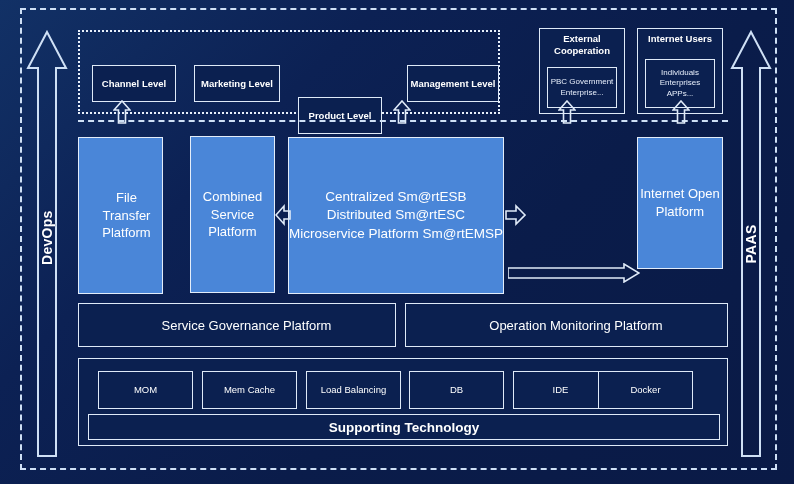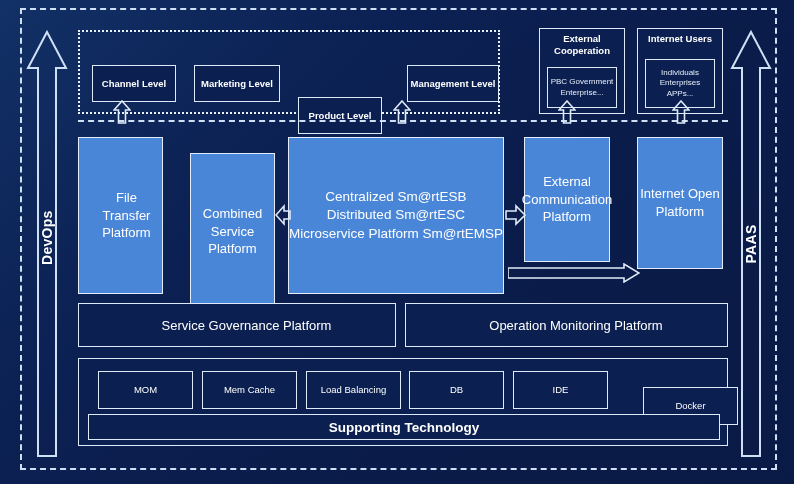--- a/index.html
+++ b/index.html
@@ -147,21 +147,21 @@
   
   .uparrow { position: absolute; width: 18px; height: 24px; }
   .uparrow svg { display:block; width:100%; height:100%; }
   #up-1 { left: 113px; top: 100px; }
   #up-2 { left: 393px; top: 100px; }
   #up-3 { left: 558px; top: 100px; }
   #up-4 { left: 672px; top: 100px; }
 
   
   #pf-file      { left: 78px;  top: 137px; width: 85px;  height: 157px; padding-left: 12px; }
-  #pf-combined  { left: 190px; top: 153px; width: 85px;  height: 157px; }
+  #pf-combined  { left: 190px; top: 136px; width: 85px;  height: 157px; }
   #pf-central   { left: 288px; top: 137px; width: 216px; height: 157px; font-size: 13.5px; }
   #pf-extcomm   { left: 524px; top: 137px; width: 86px;  height: 125px; }
   #pf-internet  { left: 637px; top: 137px; width: 86px;  height: 132px; }
 
   
   #arrow-left-small  { position:absolute; left: 275px; top: 202px; width: 16px; height: 26px; }
   #arrow-right-small { position:absolute; left: 504px; top: 202px; width: 22px; height: 26px; }
   #arrow-bottom-long { position:absolute; left: 508px; top: 263px; width: 132px; height: 20px; }
   #arrow-left-small svg, #arrow-right-small svg, #arrow-bottom-long svg { display:block; width:100%; height:100%; }
 
@@ -206,21 +206,21 @@
     text-align: center;
     font-size: 9.5px;
     line-height: 1.3;
     color: #ffffff;
   }
   #tech-0 { left: 19px; }
   #tech-1 { left: 123px; }
   #tech-2 { left: 227px; }
   #tech-3 { left: 330px; }
   #tech-4 { left: 434px; }
-  #tech-5 { left: 564px; margin-top: 16px; }
+  #tech-5 { left: 519px; }
 
   #tech-banner {
     position: absolute;
     left: 9px;
     top: 55px;
     width: 632px;
     height: 26px;
     border: 1.4px solid #dfeaf8;
     background: #0b2050;
     box-sizing: border-box;
@@ -291,21 +291,20 @@
     <svg viewBox="0 0 18 24">
         <polygon points="9,1 17,10 12.5,10 12.5,23 5.5,23 5.5,10 1,10" fill="none" stroke="#dfeaf8" stroke-width="1.6"></polygon>
       </svg>
   </div>
 
   <div class="blue-box" id="pf-file">File Transfer Platform</div>
   <div class="blue-box" id="pf-combined">Combined Service Platform</div>
   <div class="blue-box" id="pf-central" style="white-space: pre-line;">Centralized Sm@rtESB
 Distributed Sm@rtESC
 Microservice Platform Sm@rtEMSP</div>
-  <div class="blue-box" id="pf-extcomm">External Communication Platform</div>
   <div class="blue-box" id="pf-internet">Internet Open Platform</div>
 
   <div id="arrow-left-small">
     <svg viewBox="0 0 16 26">
         <polygon points="1,13 9,4 9,9 15,9 15,17 9,17 9,22" fill="none" stroke="#dfeaf8" stroke-width="1.6"></polygon>
       </svg>
   </div>
   <div id="arrow-right-small">
     <svg viewBox="0 0 22 26">
         <polygon points="21,13 12,4 12,9 2,9 2,17 12,17 12,22" fill="none" stroke="#dfeaf8" stroke-width="1.6"></polygon>

